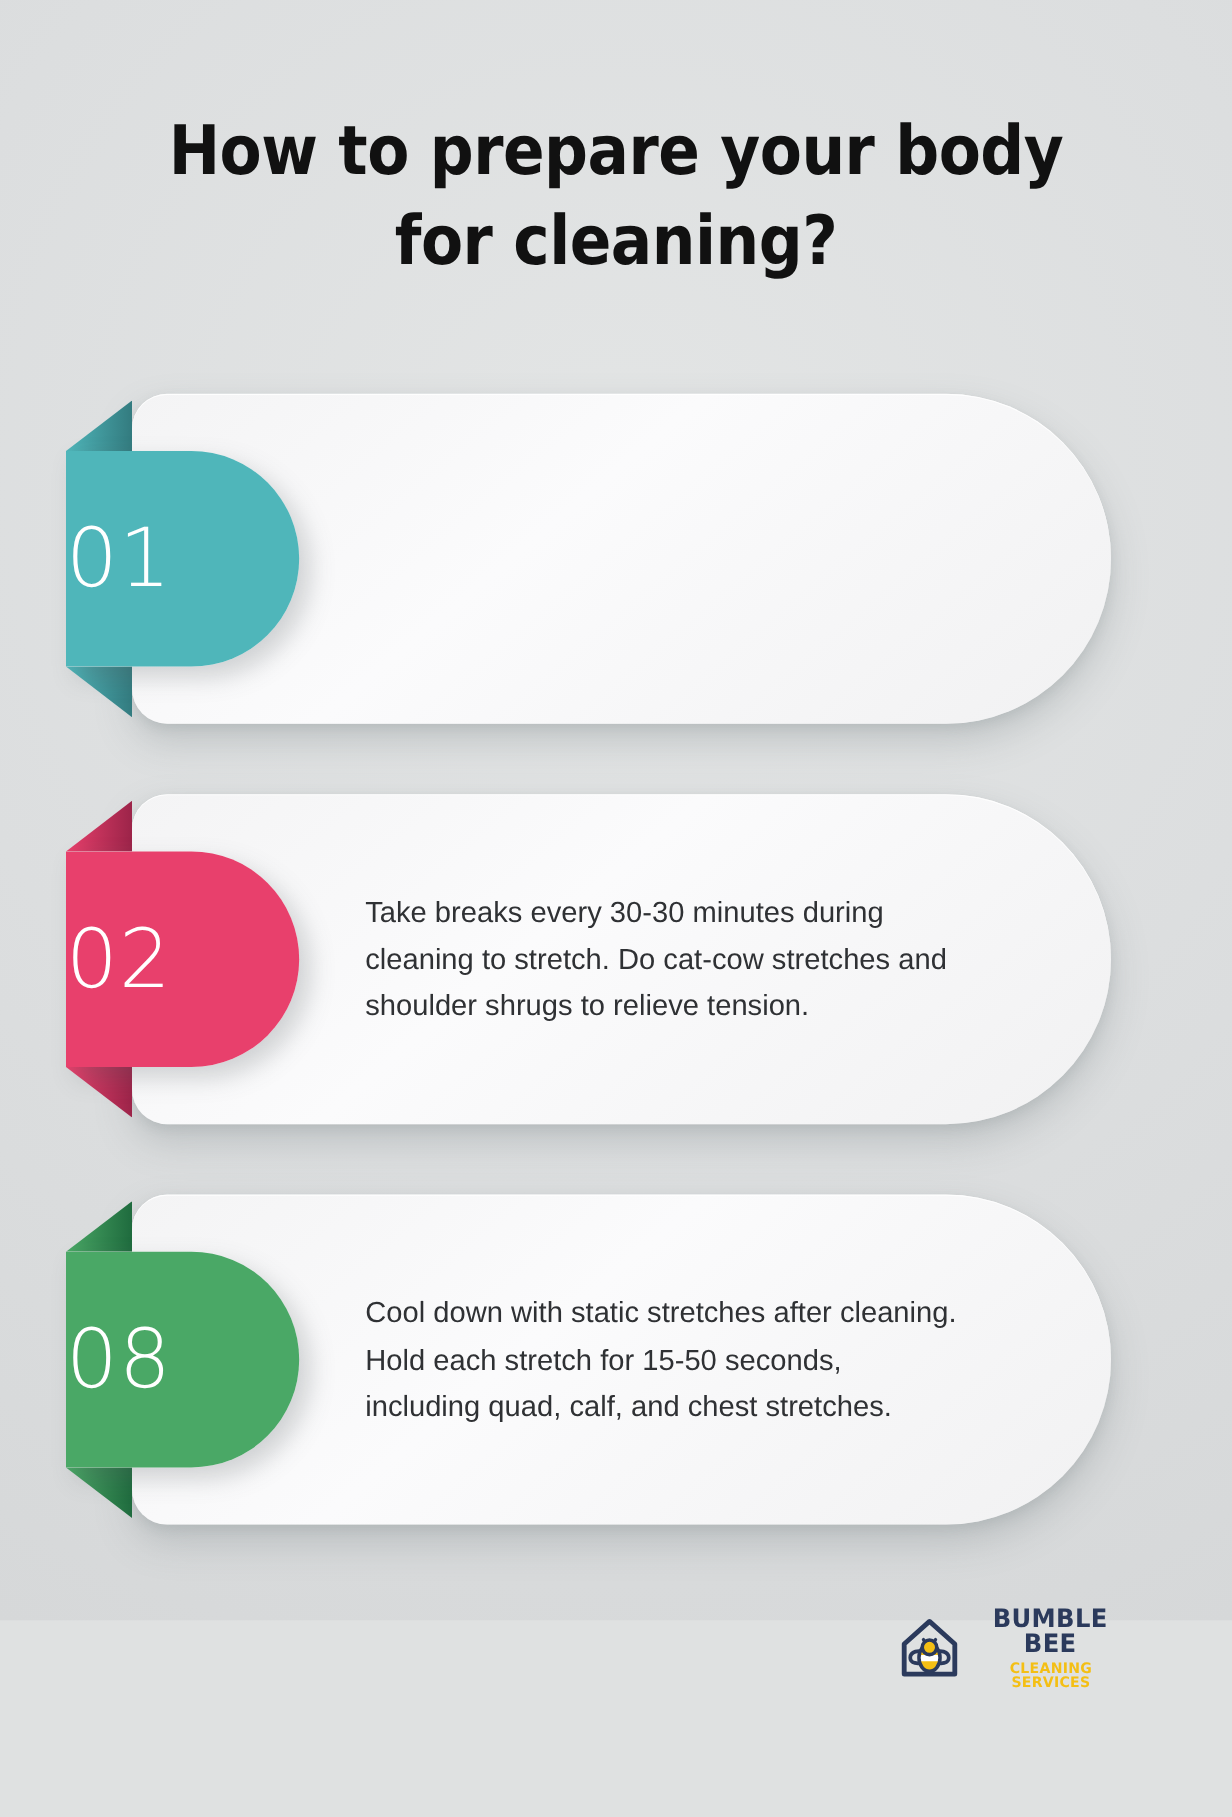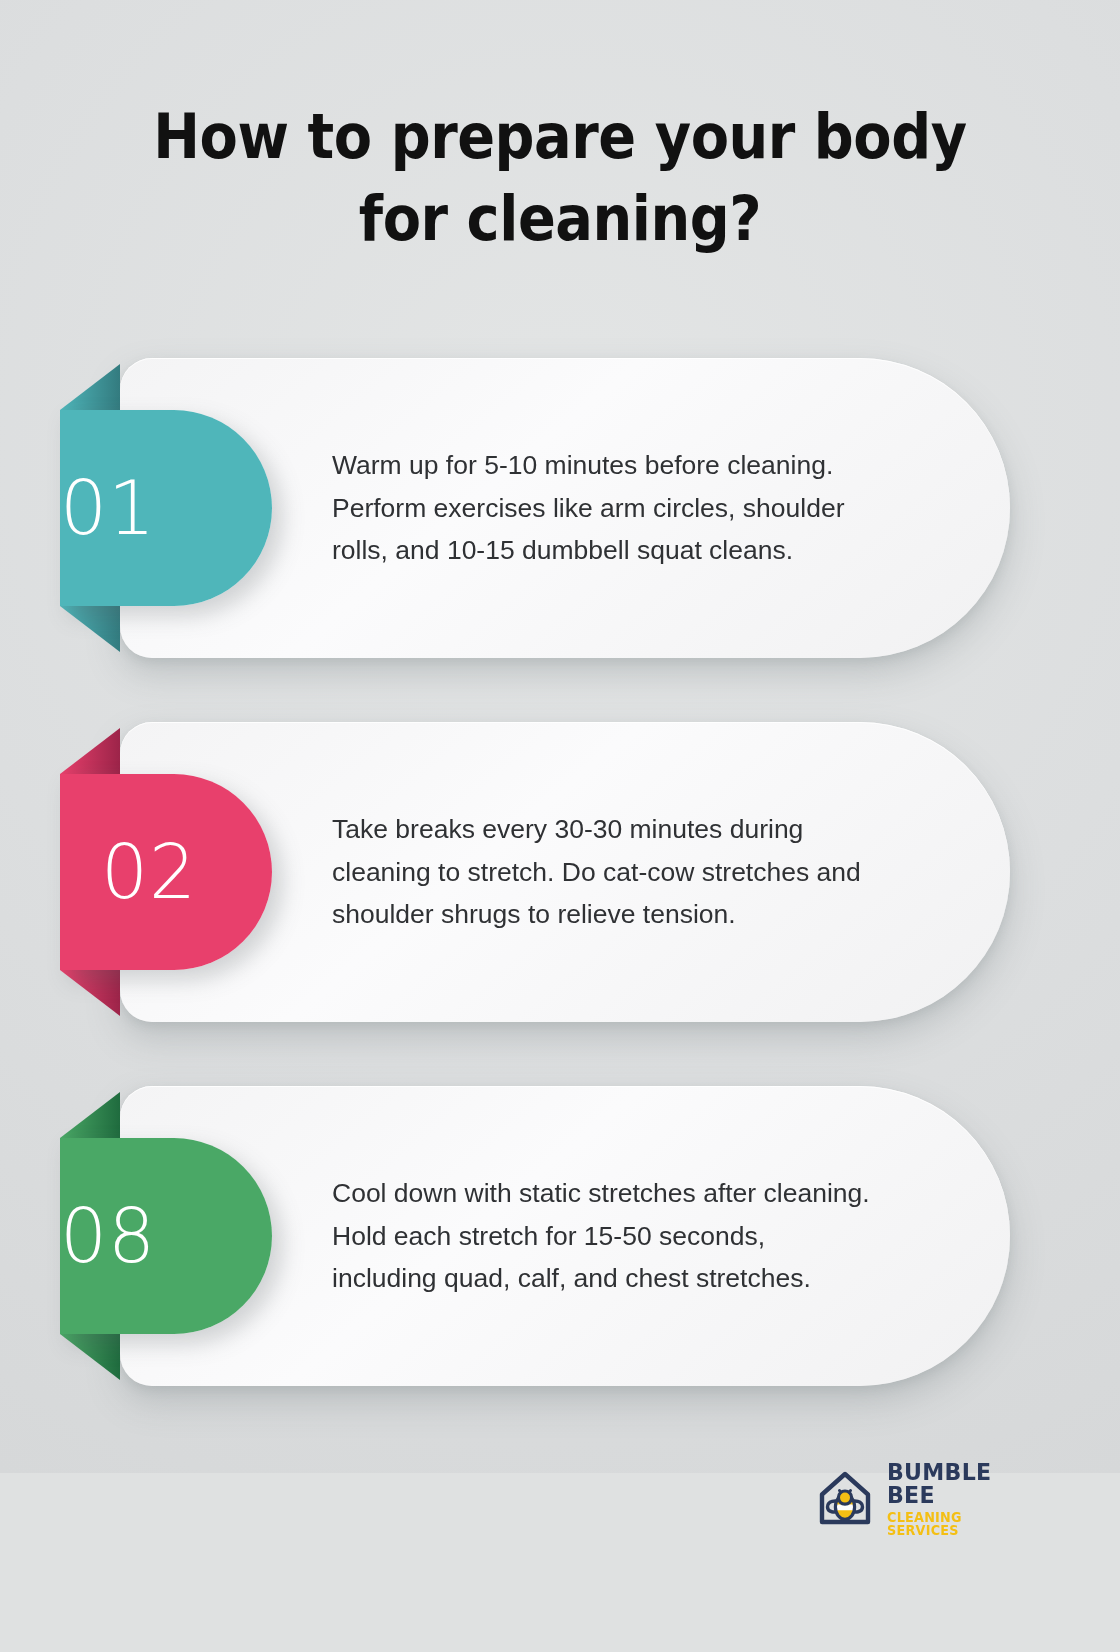--- a/index.html
+++ b/index.html
@@ -120,20 +120,21 @@
   
   .logo {
     position: absolute;
     left: 812px;
     top: 1462px;
     width: 216px;
     height: 74px;
     display: flex;
     align-items: center;
     gap: 9px;
+    text-align: center;
   }
   .logo-mark { width: 66px; height: 66px; flex: 0 0 66px; }
   .logo-words { display: flex; flex-direction: column; line-height: 1; }
   .logo-name {
     font-family: "DejaVu Sans", "Liberation Sans", sans-serif;
     font-weight: 700;
     font-size: 23px;
     color: #2b3a5c;
     letter-spacing: 0.3px;
     transform: scaleX(0.96);
@@ -160,28 +161,27 @@
   </div>
 
   <div class="card" id="card-1">
     <div class="ribbon">
       <div class="fold fold-top" style="background: linear-gradient(90deg, rgb(79, 182, 186) 0%, rgb(51, 123, 127) 100%);"></div>
       <div class="fold fold-bottom" style="background: linear-gradient(90deg, rgb(79, 182, 186) 0%, rgb(51, 123, 127) 100%);"></div>
       <div class="ribbon-body" style="background: linear-gradient(135deg, rgb(79, 182, 186) 0%, rgb(79, 182, 186) 70%, rgb(79, 182, 186) 100%);">
         <span class="ribbon-number">01</span>
       </div>
     </div>
-    <div class="card-text">Warm up for 5-10 minutes before cleaning. Perform exercises like arm circles, shoulder rolls, and 10-15 dumbbell squat cleans.</div>
   </div>
 
   <div class="card" id="card-2">
     <div class="ribbon">
       <div class="fold fold-top" style="background: linear-gradient(90deg, rgb(232, 64, 108) 0%, rgb(156, 36, 73) 100%);"></div>
       <div class="fold fold-bottom" style="background: linear-gradient(90deg, rgb(232, 64, 108) 0%, rgb(156, 36, 73) 100%);"></div>
-      <div class="ribbon-body" style="background: linear-gradient(135deg, rgb(232, 64, 108) 0%, rgb(232, 64, 108) 70%, rgb(232, 64, 108) 100%); padding-left: 41px;">
+      <div class="ribbon-body" style="background: linear-gradient(135deg, rgb(232, 64, 108) 0%, rgb(232, 64, 108) 70%, rgb(232, 64, 108) 100%);">
         <span class="ribbon-number">02</span>
       </div>
     </div>
     <div class="card-text">Take breaks every 30-30 minutes during cleaning to stretch. Do cat-cow stretches and shoulder shrugs to relieve tension.</div>
   </div>
 
   <div class="card" id="card-3">
     <div class="ribbon">
       <div class="fold fold-top" style="background: linear-gradient(90deg, rgb(74, 168, 102) 0%, rgb(31, 107, 62) 100%);"></div>
       <div class="fold fold-bottom" style="background: linear-gradient(90deg, rgb(74, 168, 102) 0%, rgb(31, 107, 62) 100%);"></div>

